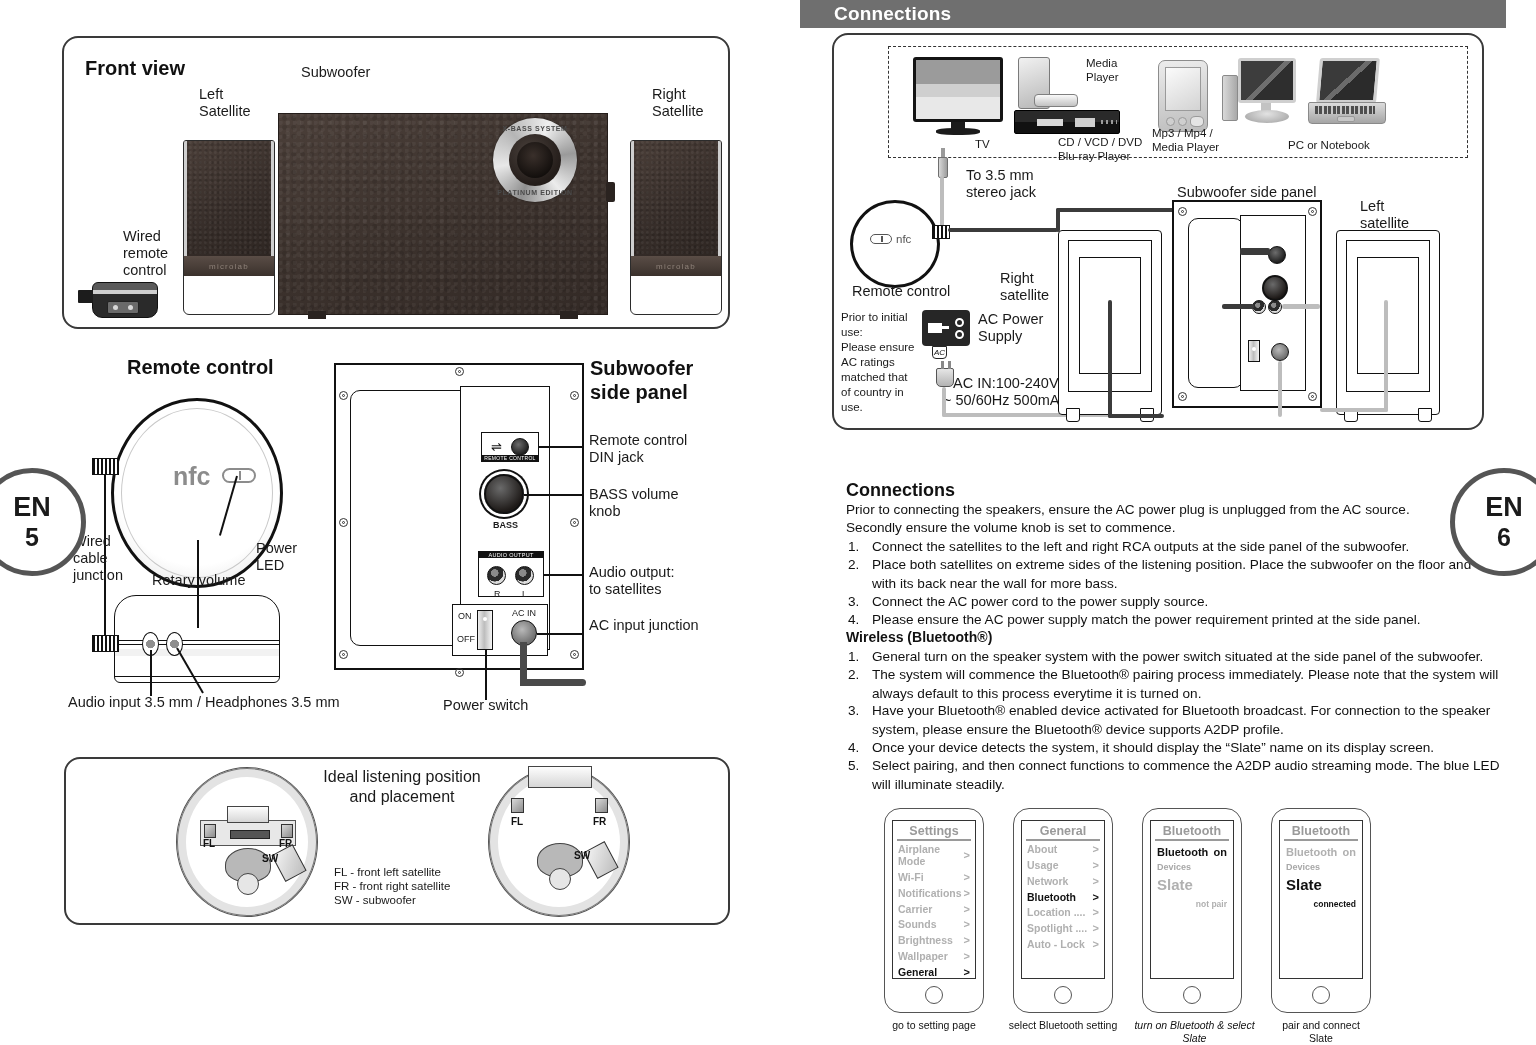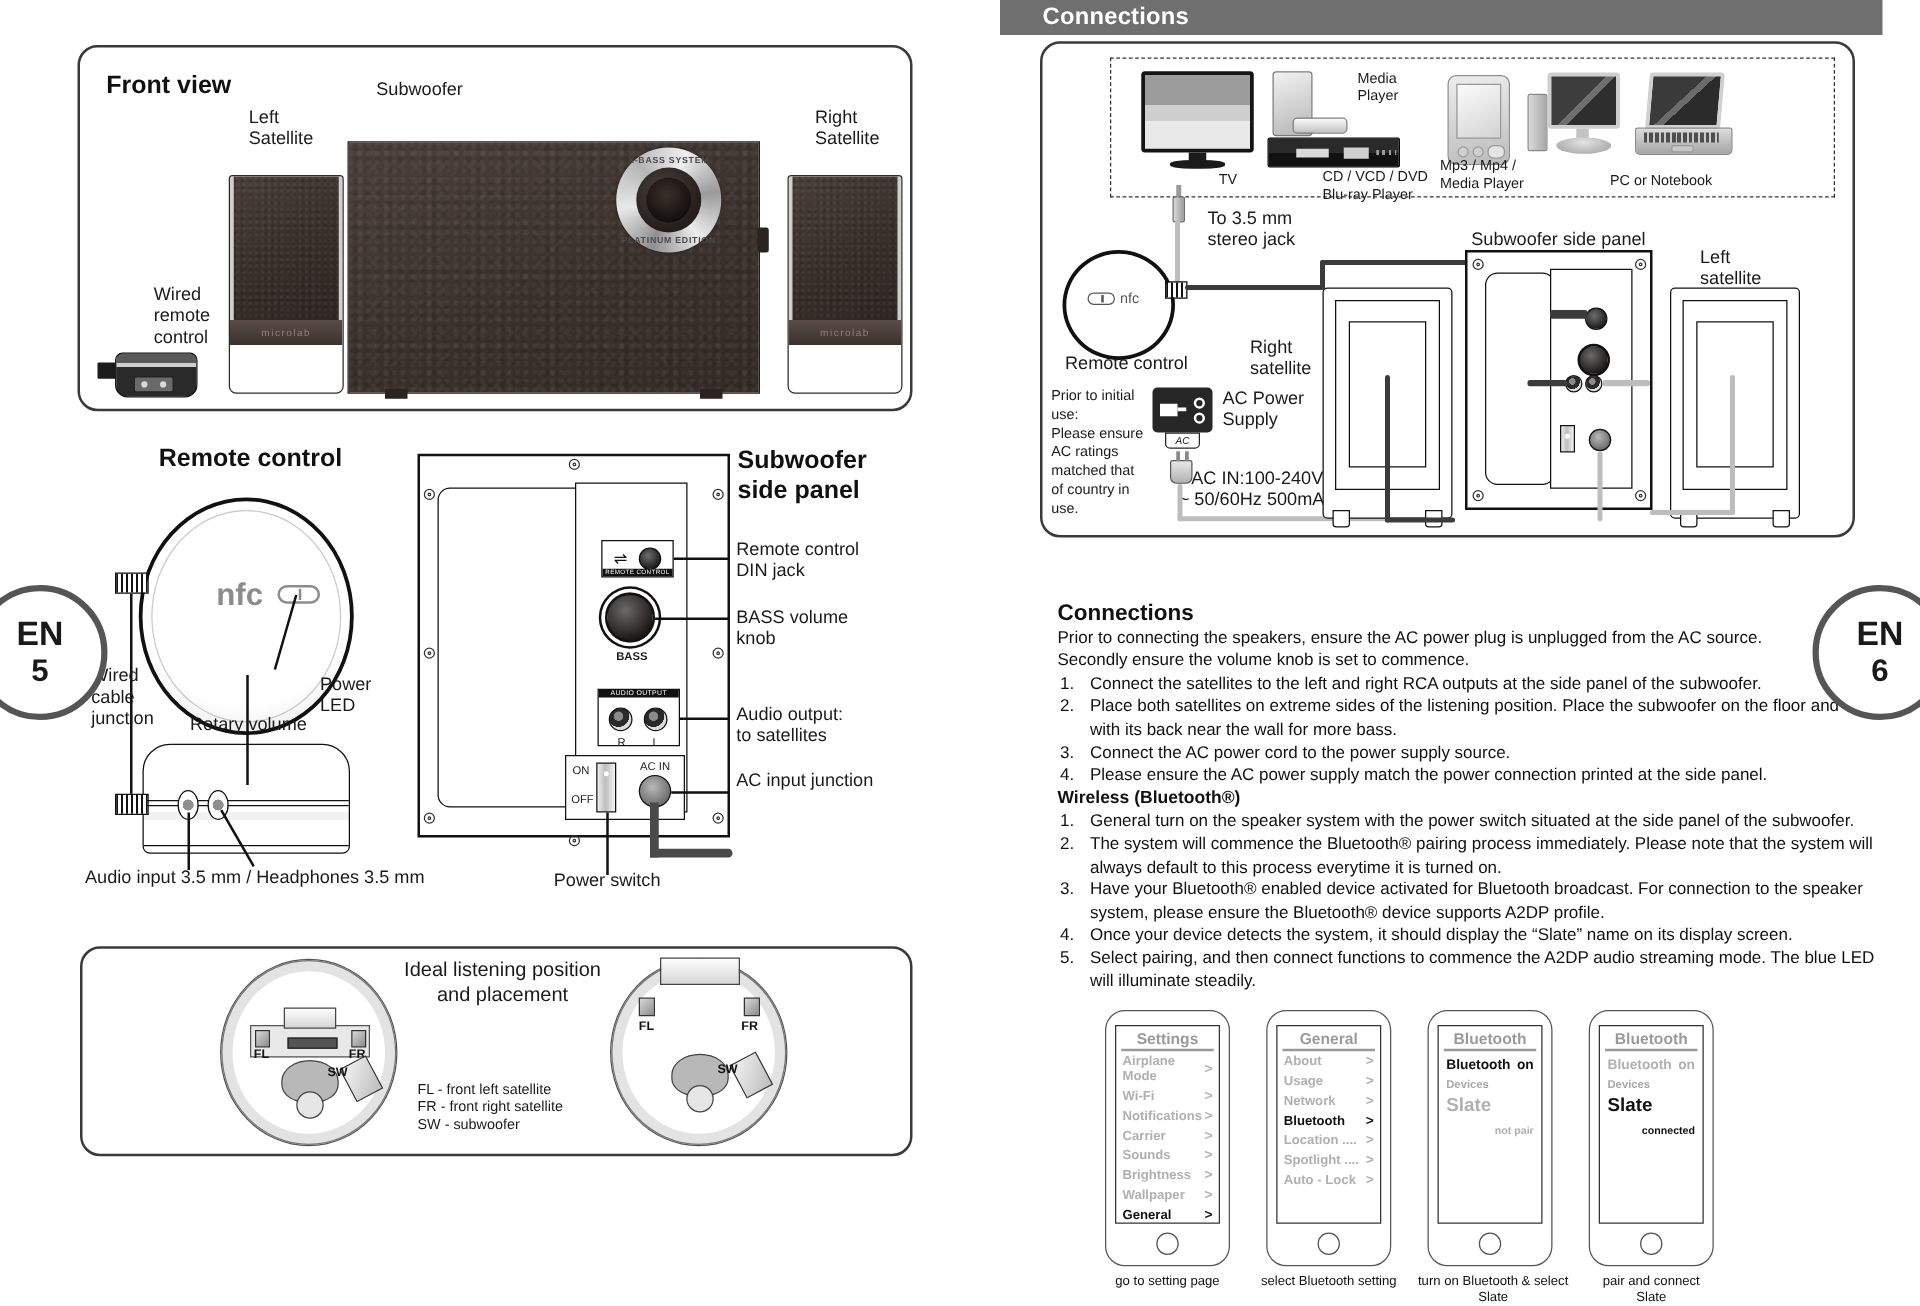--- a/index.html
+++ b/index.html
@@ -550,21 +550,21 @@
 of  country in
 use.</div>
 
   <div class="acblock" style="left:922px;top:310px;width:48px;height:36px;">
     <div class="plugico"></div>
     <div style="display:flex;flex-direction:column;gap:3px;">
       <div class="pin"></div>
       <div class="pin"></div>
     </div>
   </div>
-  <div class="ac-tab" style="left:932px;top:346px;width:28px;height:13px;line-height:12px;font-style:italic;">AC</div>
+  <div class="ac-tab" style="left:932px;top:346px;width:15px;height:13px;line-height:12px;font-style:italic;">AC</div>
   <div class="lbl" style="left:978px;top:311px;">AC Power
 Supply</div>
 
   <div class="wallplug" style="left:936px;top:368px;width:18px;height:19px;">
     <div class="pr" style="left:4px;"></div>
     <div class="pr" style="left:11px;"></div>
   </div>
   <div class="lbl" style="left:953px;top:375px;">AC IN:100-240V</div>
   <div class="lbl" style="left:943px;top:392px;">~ 50/60Hz 500mA</div>
   <div class="cable light" style="left:942px;top:387px;width:4px;height:30px;"></div>
@@ -623,21 +623,21 @@
   <div class="oli" style="left:848px;top:555px;width:640px;">
     <span class="num">2.</span>
     <span>Place both satellites on extreme sides of the listening position. Place the subwoofer on the floor and with its back near the wall for more bass.</span>
   </div>
   <div class="oli" style="left:848px;top:592px;width:660px;">
     <span class="num">3.</span>
     <span>Connect the AC power cord to the power supply source.</span>
   </div>
   <div class="oli" style="left:848px;top:610px;width:660px;">
     <span class="num">4.</span>
-    <span>Please ensure the AC power supply match the power connection printed at the side panel.</span>
+    <span>Please ensure the AC power supply match the power requirement printed at the side panel.</span>
   </div>
 
   <div class="copy" style="left:846px;top:628px;font-weight:bold;font-size:14px;">Wireless (Bluetooth®)</div>
 
   <div class="oli" style="left:848px;top:647px;width:660px;">
     <span class="num">1.</span>
     <span>General turn on the speaker system with the power switch situated at the side panel of the subwoofer.</span>
   </div>
   <div class="oli" style="left:848px;top:665px;width:658px;">
     <span class="num">2.</span>
@@ -738,21 +738,21 @@
       <div class="bt-line blacktxt">
         <span>Bluetooth</span>
         <span>on</span>
       </div>
       <div class="bt-dev">Devices</div>
       <div class="bt-slate greytxt">Slate</div>
       <div class="bt-status greytxt">not pair</div>
     </div>
     <div class="home"></div>
   </div>
-  <div class="ph-cap" style="left:1122px;top:1019px;width:145px;white-space:pre-line;">turn on Bluetooth &amp; select
+  <div class="ph-cap" style="left:1122px;top:1019px;width:145px;white-space:pre-line;font-style:italic;">turn on Bluetooth &amp; select
 Slate</div>
 
   <div class="phone" style="left:1271px;top:808px;">
     <div class="screen">
       <div class="ph-title">Bluetooth</div>
       <div class="bt-line greytxt">
         <span>Bluetooth</span>
         <span>on</span>
       </div>
       <div class="bt-dev">Devices</div>

